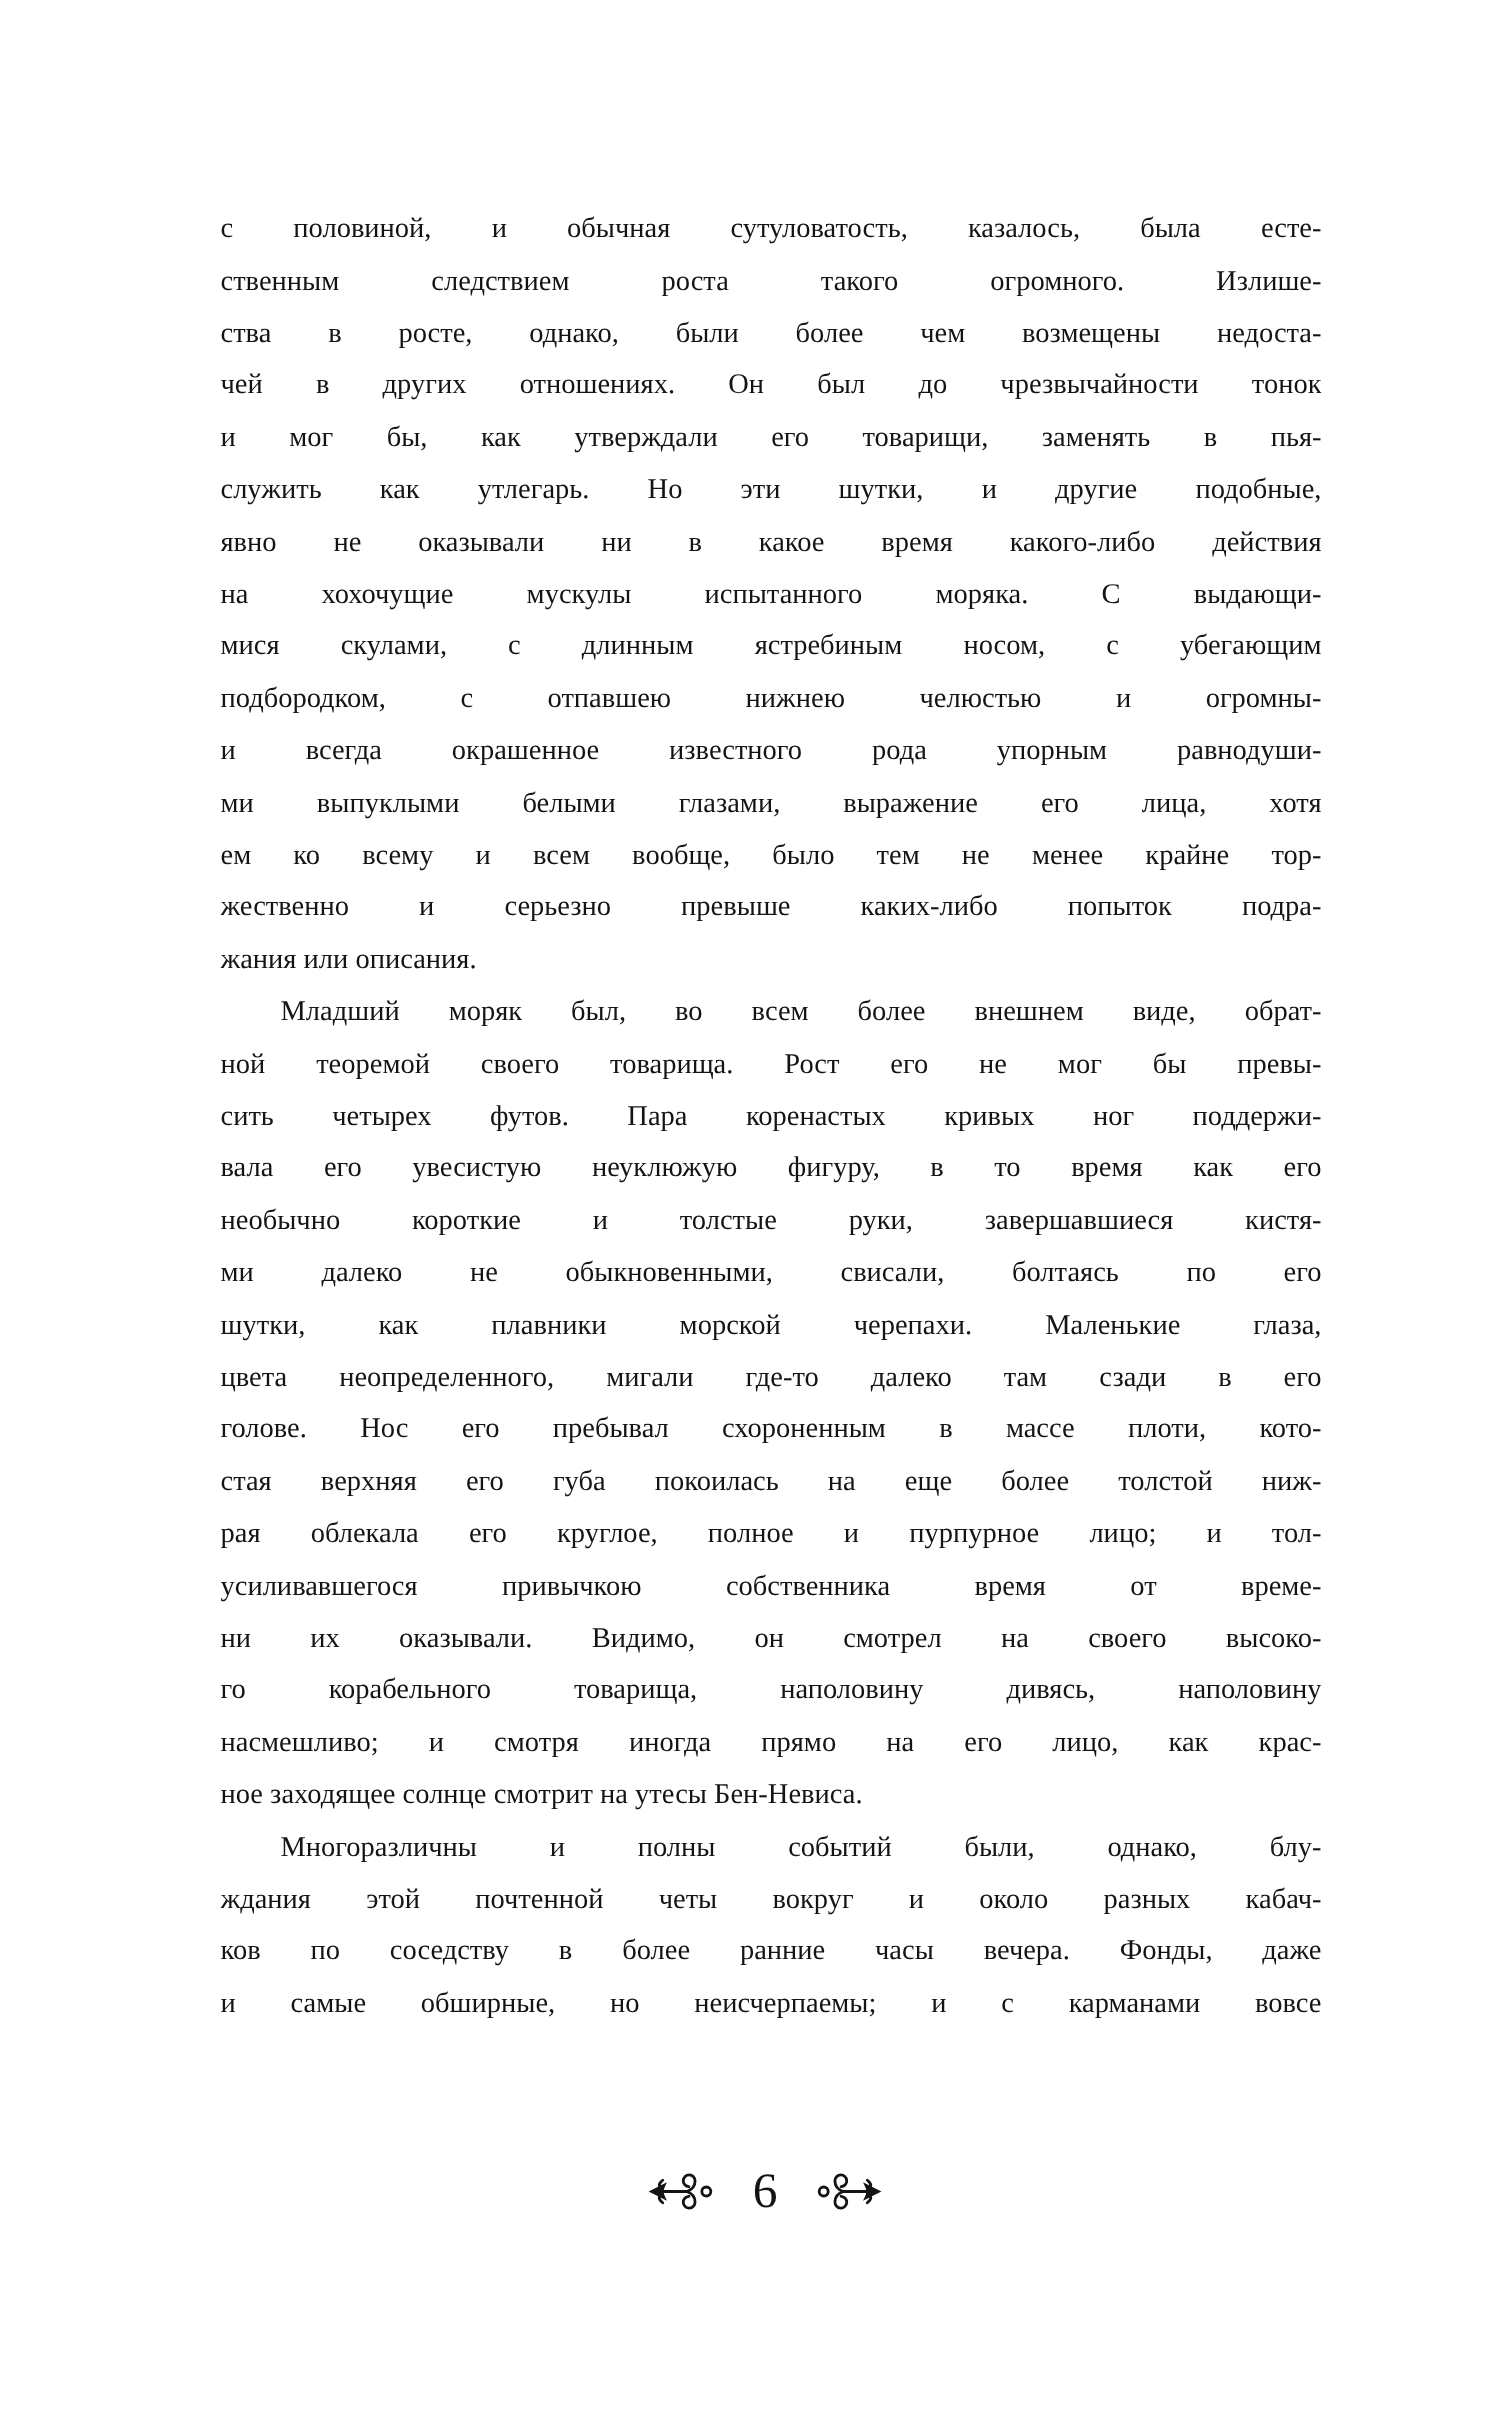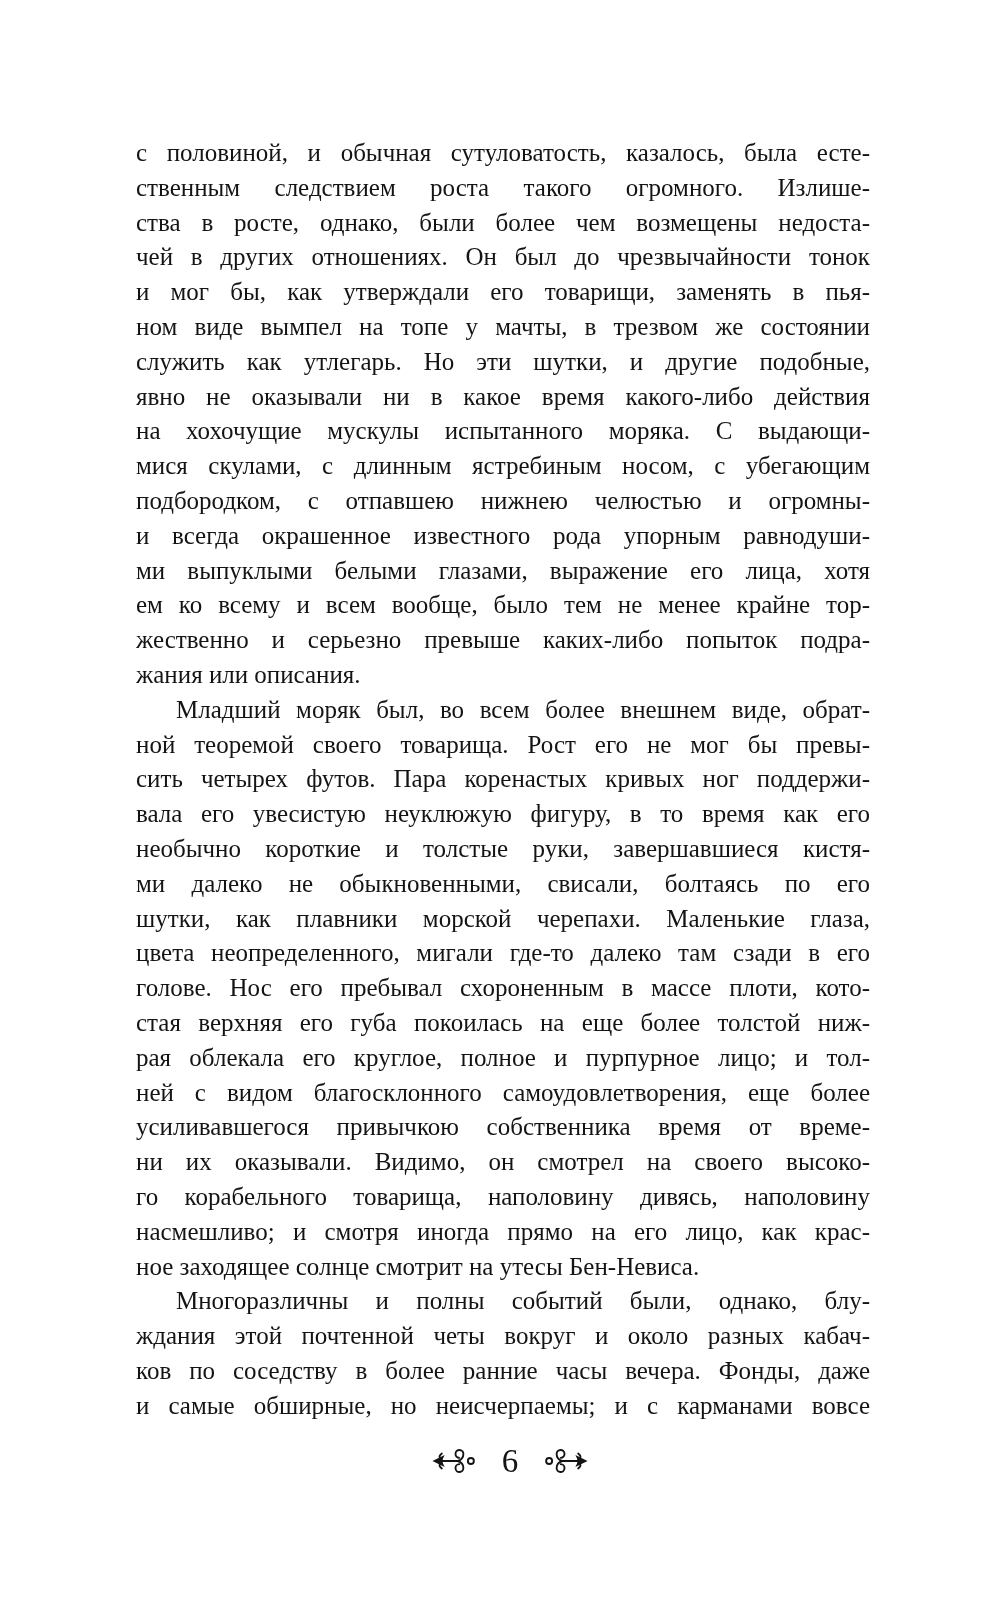--- a/index.html
+++ b/index.html
@@ -11,24 +11,24 @@
     position: relative;
     width: 1000px;
     height: 1616px;
     background: #ffffff;
     overflow: hidden;
     font-family: "Liberation Serif", "DejaVu Serif", serif;
     color: #141414;
   }
   .text-block {
     position: absolute;
-    left: 136px;
+    left: 147px;
     top: 136px;
     width: 734px;
-    font-size: 25px;
+    font-size: 19px;
     line-height: 34.8px;
   }
   .line {
     text-align: justify;
     text-align-last: justify;
     -moz-text-align-last: justify;
     white-space: normal;
     overflow: hidden;
   }
   .line.para-end {
@@ -65,21 +65,20 @@
 <body>
 
 <div class="page">
 
   <div class="text-block">
       <div class="line">с половиной, и обычная сутуловатость, казалось, была есте-</div>
       <div class="line">ственным следствием роста такого огромного. Излише-</div>
       <div class="line">ства в росте, однако, были более чем возмещены недоста-</div>
       <div class="line">чей в других отношениях. Он был до чрезвычайности тонок</div>
       <div class="line">и мог бы, как утверждали его товарищи, заменять в пья-</div>
-      <div class="line">ном виде вымпел на топе у мачты, в трезвом же состоянии</div>
       <div class="line">служить как утлегарь. Но эти шутки, и другие подобные,</div>
       <div class="line">явно не оказывали ни в какое время какого-либо действия</div>
       <div class="line">на хохочущие мускулы испытанного моряка. С выдающи-</div>
       <div class="line">мися скулами, с длинным ястребиным носом, с убегающим</div>
       <div class="line">подбородком, с отпавшею нижнею челюстью и огромны-</div>
       <div class="line">и всегда окрашенное известного рода упорным равнодуши-</div>
       <div class="line">ми выпуклыми белыми глазами, выражение его лица, хотя</div>
       <div class="line">ем ко всему и всем вообще, было тем не менее крайне тор-</div>
       <div class="line">жественно и серьезно превыше каких-либо попыток подра-</div>
       <div class="line para-end">жания или описания.</div>
@@ -87,21 +86,20 @@
       <div class="line">ной теоремой своего товарища. Рост его не мог бы превы-</div>
       <div class="line">сить четырех футов. Пара коренастых кривых ног поддержи-</div>
       <div class="line">вала его увесистую неуклюжую фигуру, в то время как его</div>
       <div class="line">необычно короткие и толстые руки, завершавшиеся кистя-</div>
       <div class="line">ми далеко не обыкновенными, свисали, болтаясь по его</div>
       <div class="line">шутки, как плавники морской черепахи. Маленькие глаза,</div>
       <div class="line">цвета неопределенного, мигали где-то далеко там сзади в его</div>
       <div class="line">голове. Нос его пребывал схороненным в массе плоти, кото-</div>
       <div class="line">стая верхняя его губа покоилась на еще более толстой ниж-</div>
       <div class="line">рая облекала его круглое, полное и пурпурное лицо; и тол-</div>
-      <div class="line">ней с видом благосклонного самоудовлетворения, еще более</div>
       <div class="line">усиливавшегося привычкою собственника время от време-</div>
       <div class="line">ни их оказывали. Видимо, он смотрел на своего высоко-</div>
       <div class="line">го корабельного товарища, наполовину дивясь, наполовину</div>
       <div class="line">насмешливо; и смотря иногда прямо на его лицо, как крас-</div>
       <div class="line para-end">ное заходящее солнце смотрит на утесы Бен-Невиса.</div>
       <div class="line indented">Многоразличны и полны событий были, однако, блу-</div>
       <div class="line">ждания этой почтенной четы вокруг и около разных кабач-</div>
       <div class="line">ков по соседству в более ранние часы вечера. Фонды, даже</div>
       <div class="line">и самые обширные, но неисчерпаемы; и с карманами вовсе</div>
     </div>

